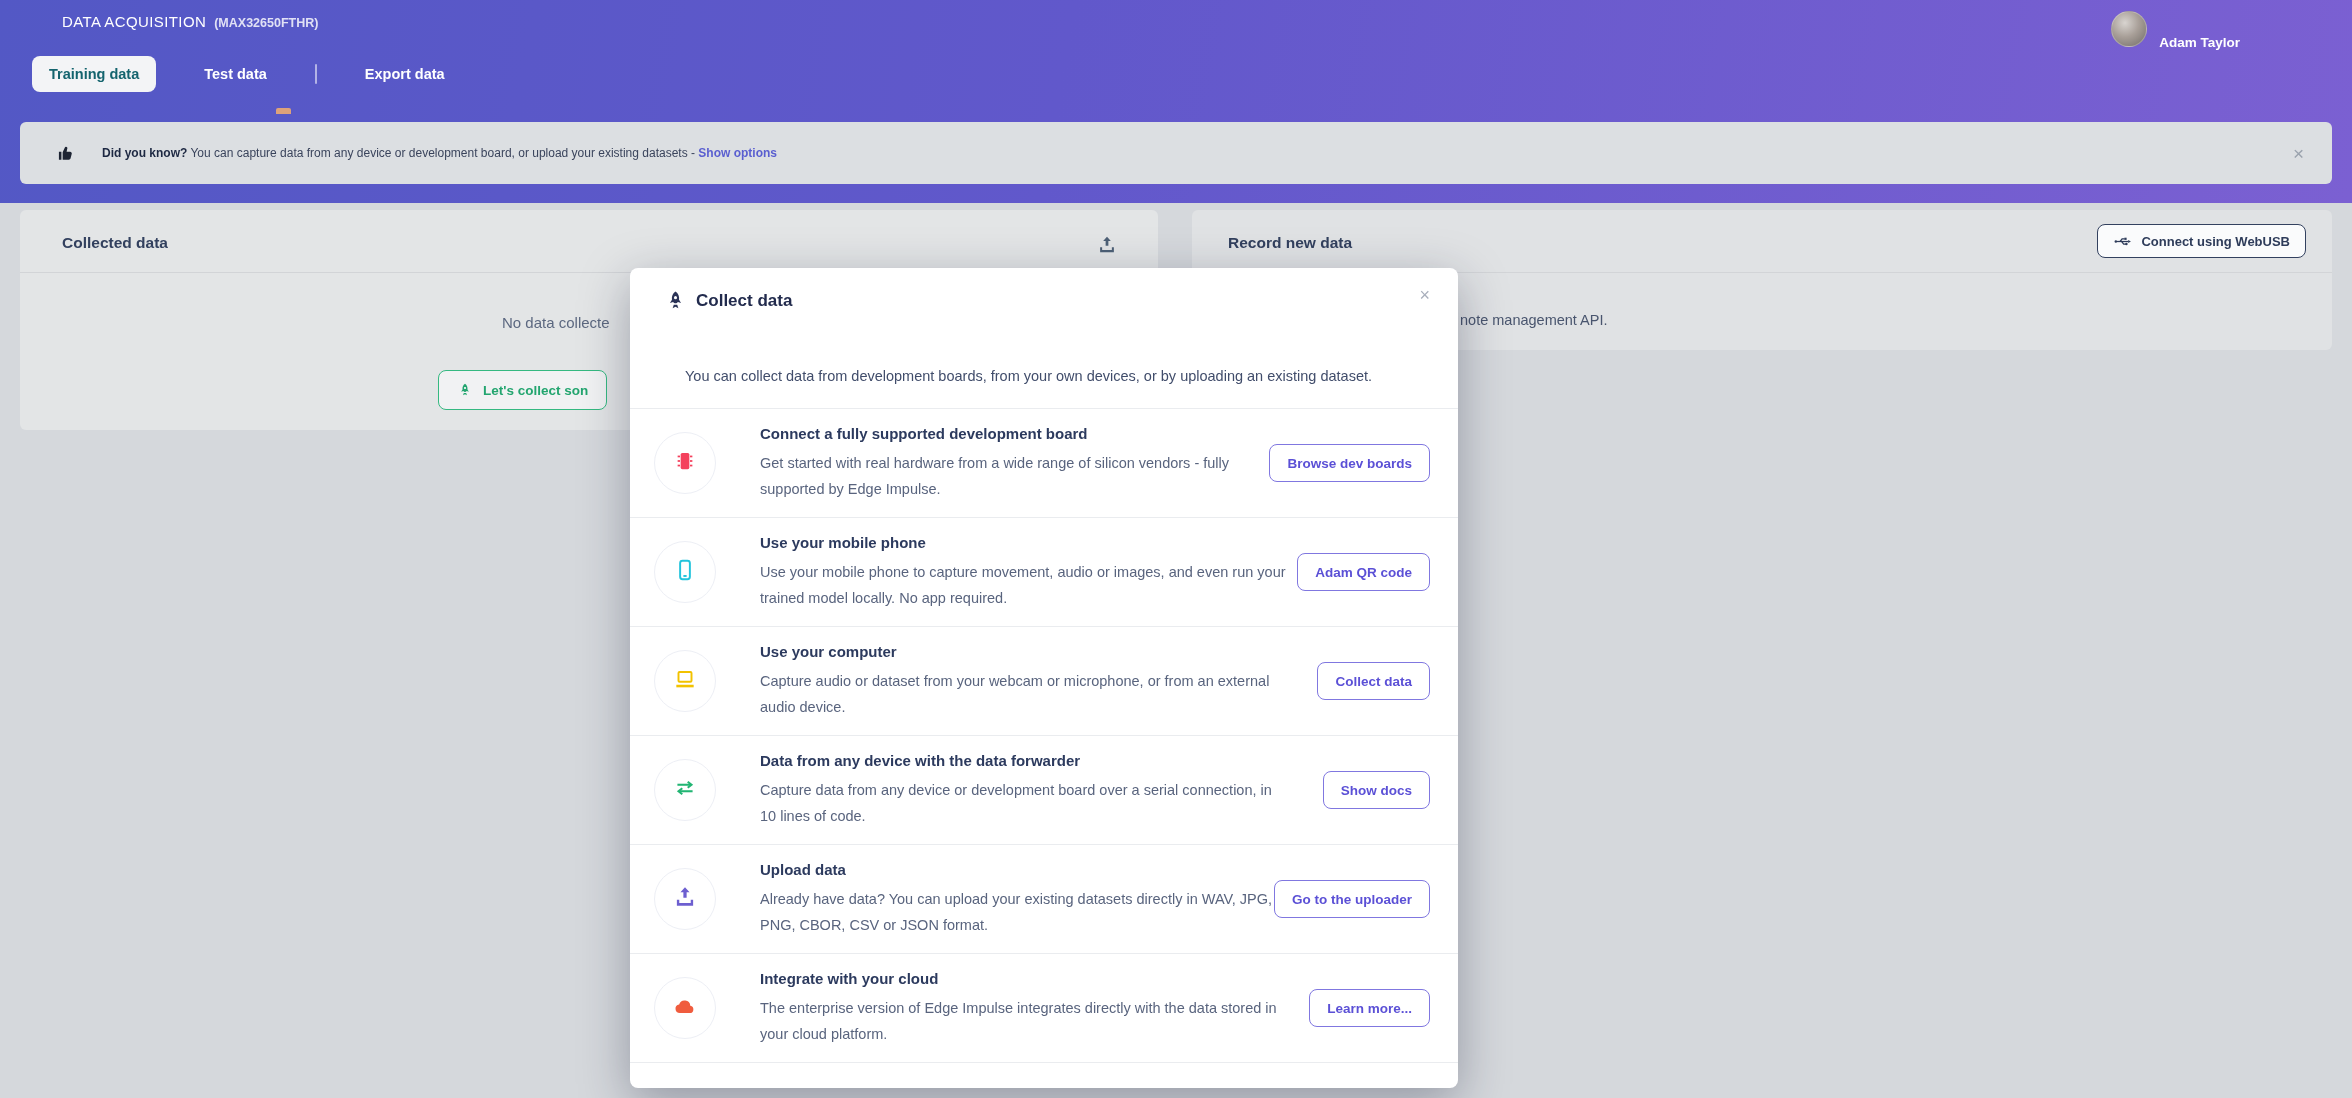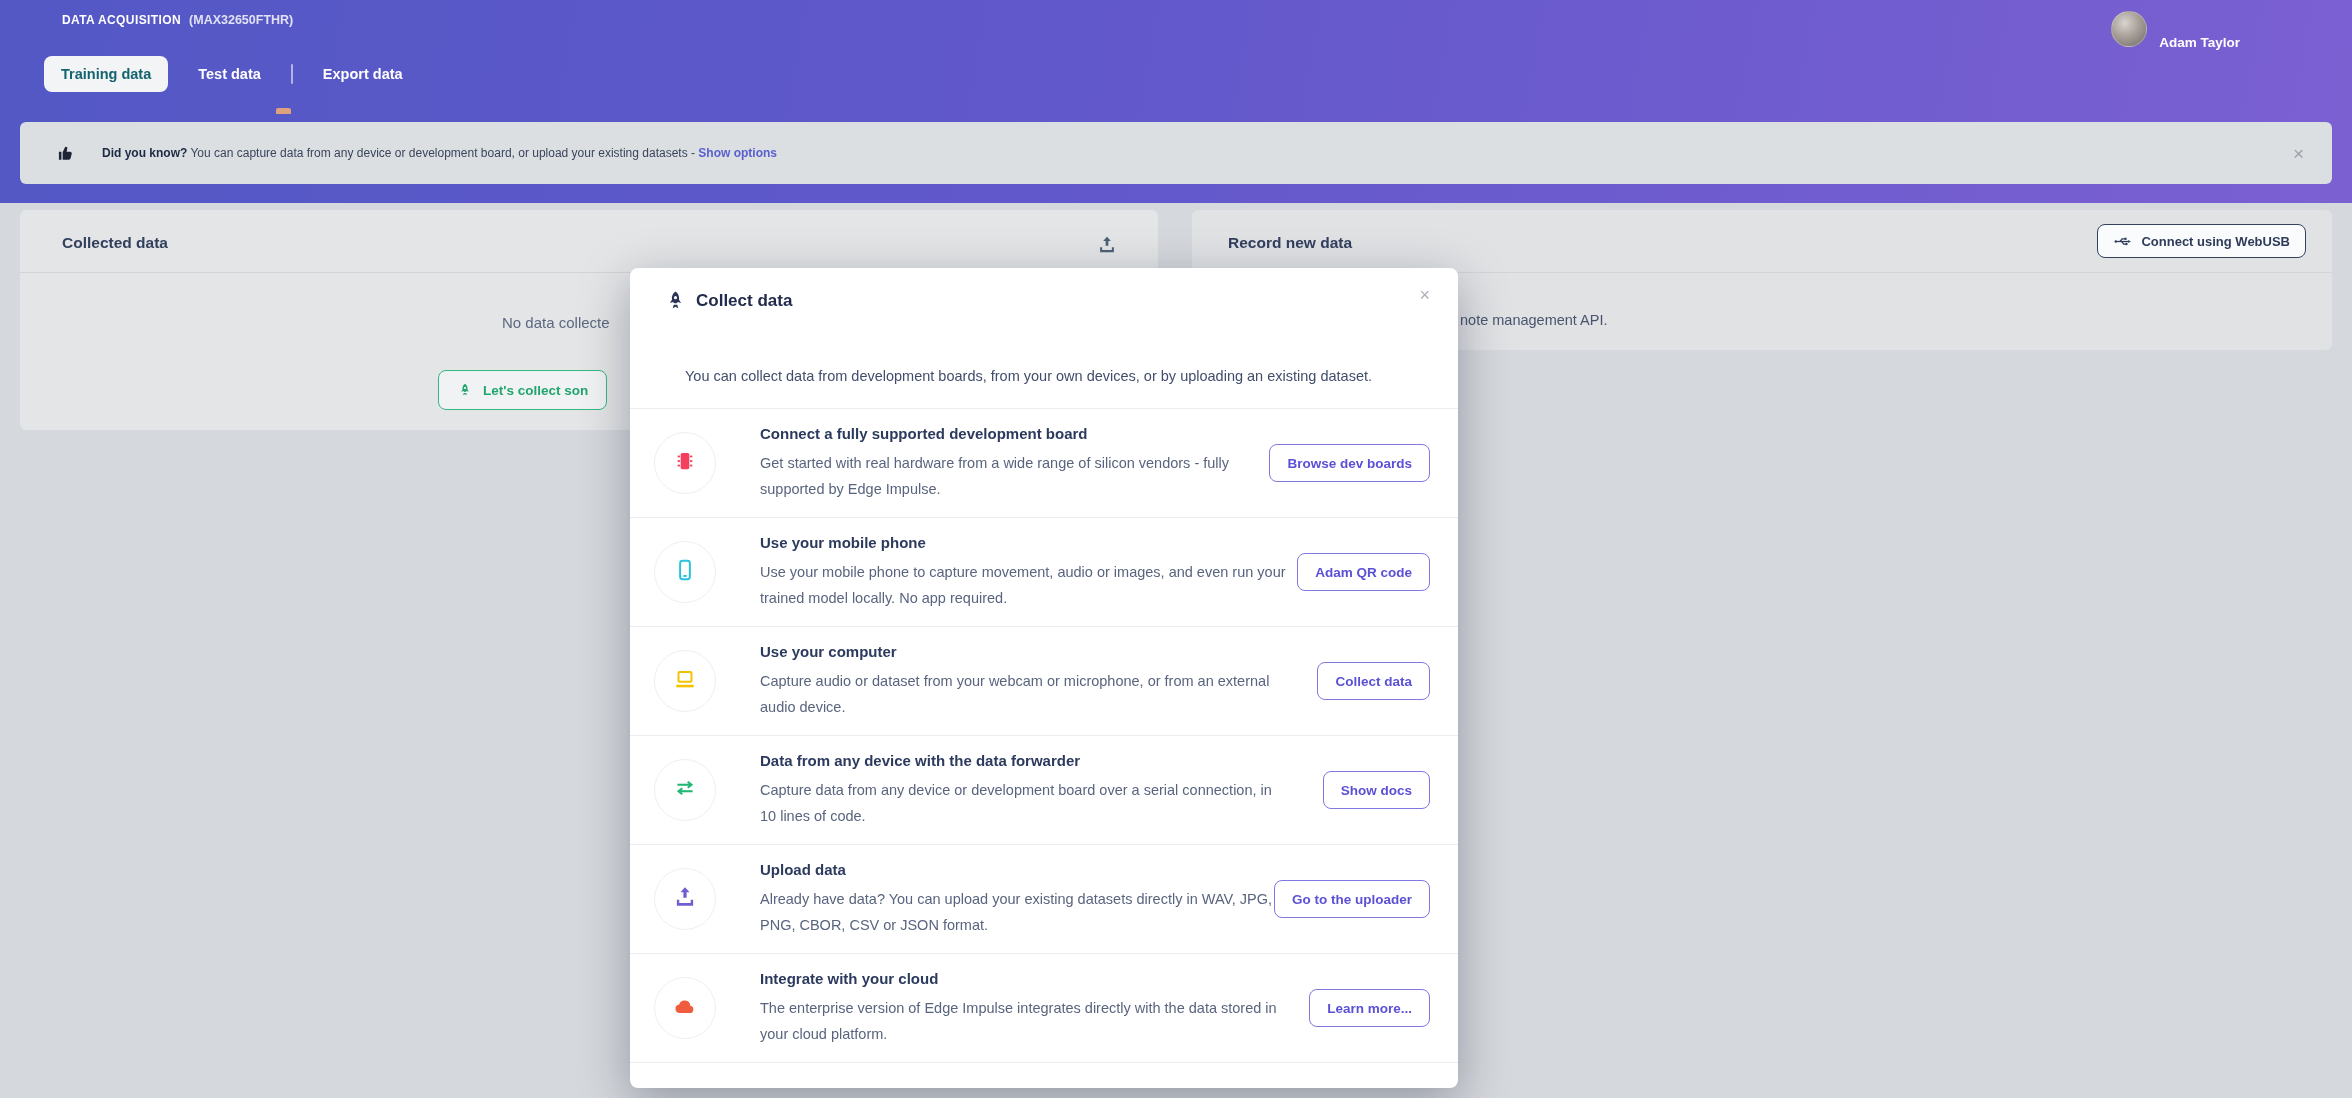--- a/index.html
+++ b/index.html
@@ -9,30 +9,30 @@
     background:#d5d8dc;
   }
   #app { position:relative; width:2352px; height:1098px; }
 
   
   .header {
     position:absolute; left:0; top:0; width:2352px; height:203px;
     background:linear-gradient(100deg,#5358c5 0%,#6158cb 45%,#7b60d2 100%);
   }
   .h-title-row { position:absolute; left:62px; top:13px; color:#fff; display:flex; align-items:baseline; gap:8px; }
-  .h-title { font-size:12px; font-weight:bold; letter-spacing:.4px; }
+  .h-title { font-size:15px; font-weight:normal; letter-spacing:.4px; }
   .h-subtitle { font-size:12.5px; color:rgba(255,255,255,.82); font-weight:bold; }
   .user-box { position:absolute; right:112px; top:7px; display:flex; align-items:center; gap:12px; }
   .avatar {
     width:36px; height:36px; border-radius:50%;
     background:radial-gradient(circle at 38% 32%, #d8d4d0 0%, #a89f98 45%, #6f6a66 100%);
     border:1px solid rgba(255,255,255,.25);
   }
   .user-name { color:#fff; font-size:13.5px; font-weight:bold;margin-top:28px; }
-  .tabs { position:absolute; left:44px; top:53px; display:flex; align-items:center; gap:30px; height:42px;justify-content:center; }
+  .tabs { position:absolute; left:32px; top:53px; display:flex; align-items:center; gap:48px; height:42px;justify-content:center; }
   .tab { color:#fff; font-size:14.5px; font-weight:bold; cursor:pointer; }
   .tab-pill {
     background:#f3f4f6; color:#14646e; padding:10px 17px; border-radius:8px;
   }
   .tab-sep { width:2px; height:20px; background:rgba(255,255,255,.55); border-radius:1px; }
   .tab-notch { position:absolute; left:276px; top:108px; width:15px; height:6px; background:#dda27b; border-radius:2px 2px 0 0; }
 
   
   .banner {
     position:absolute; left:20px; top:122px; width:2312px; height:62px;

